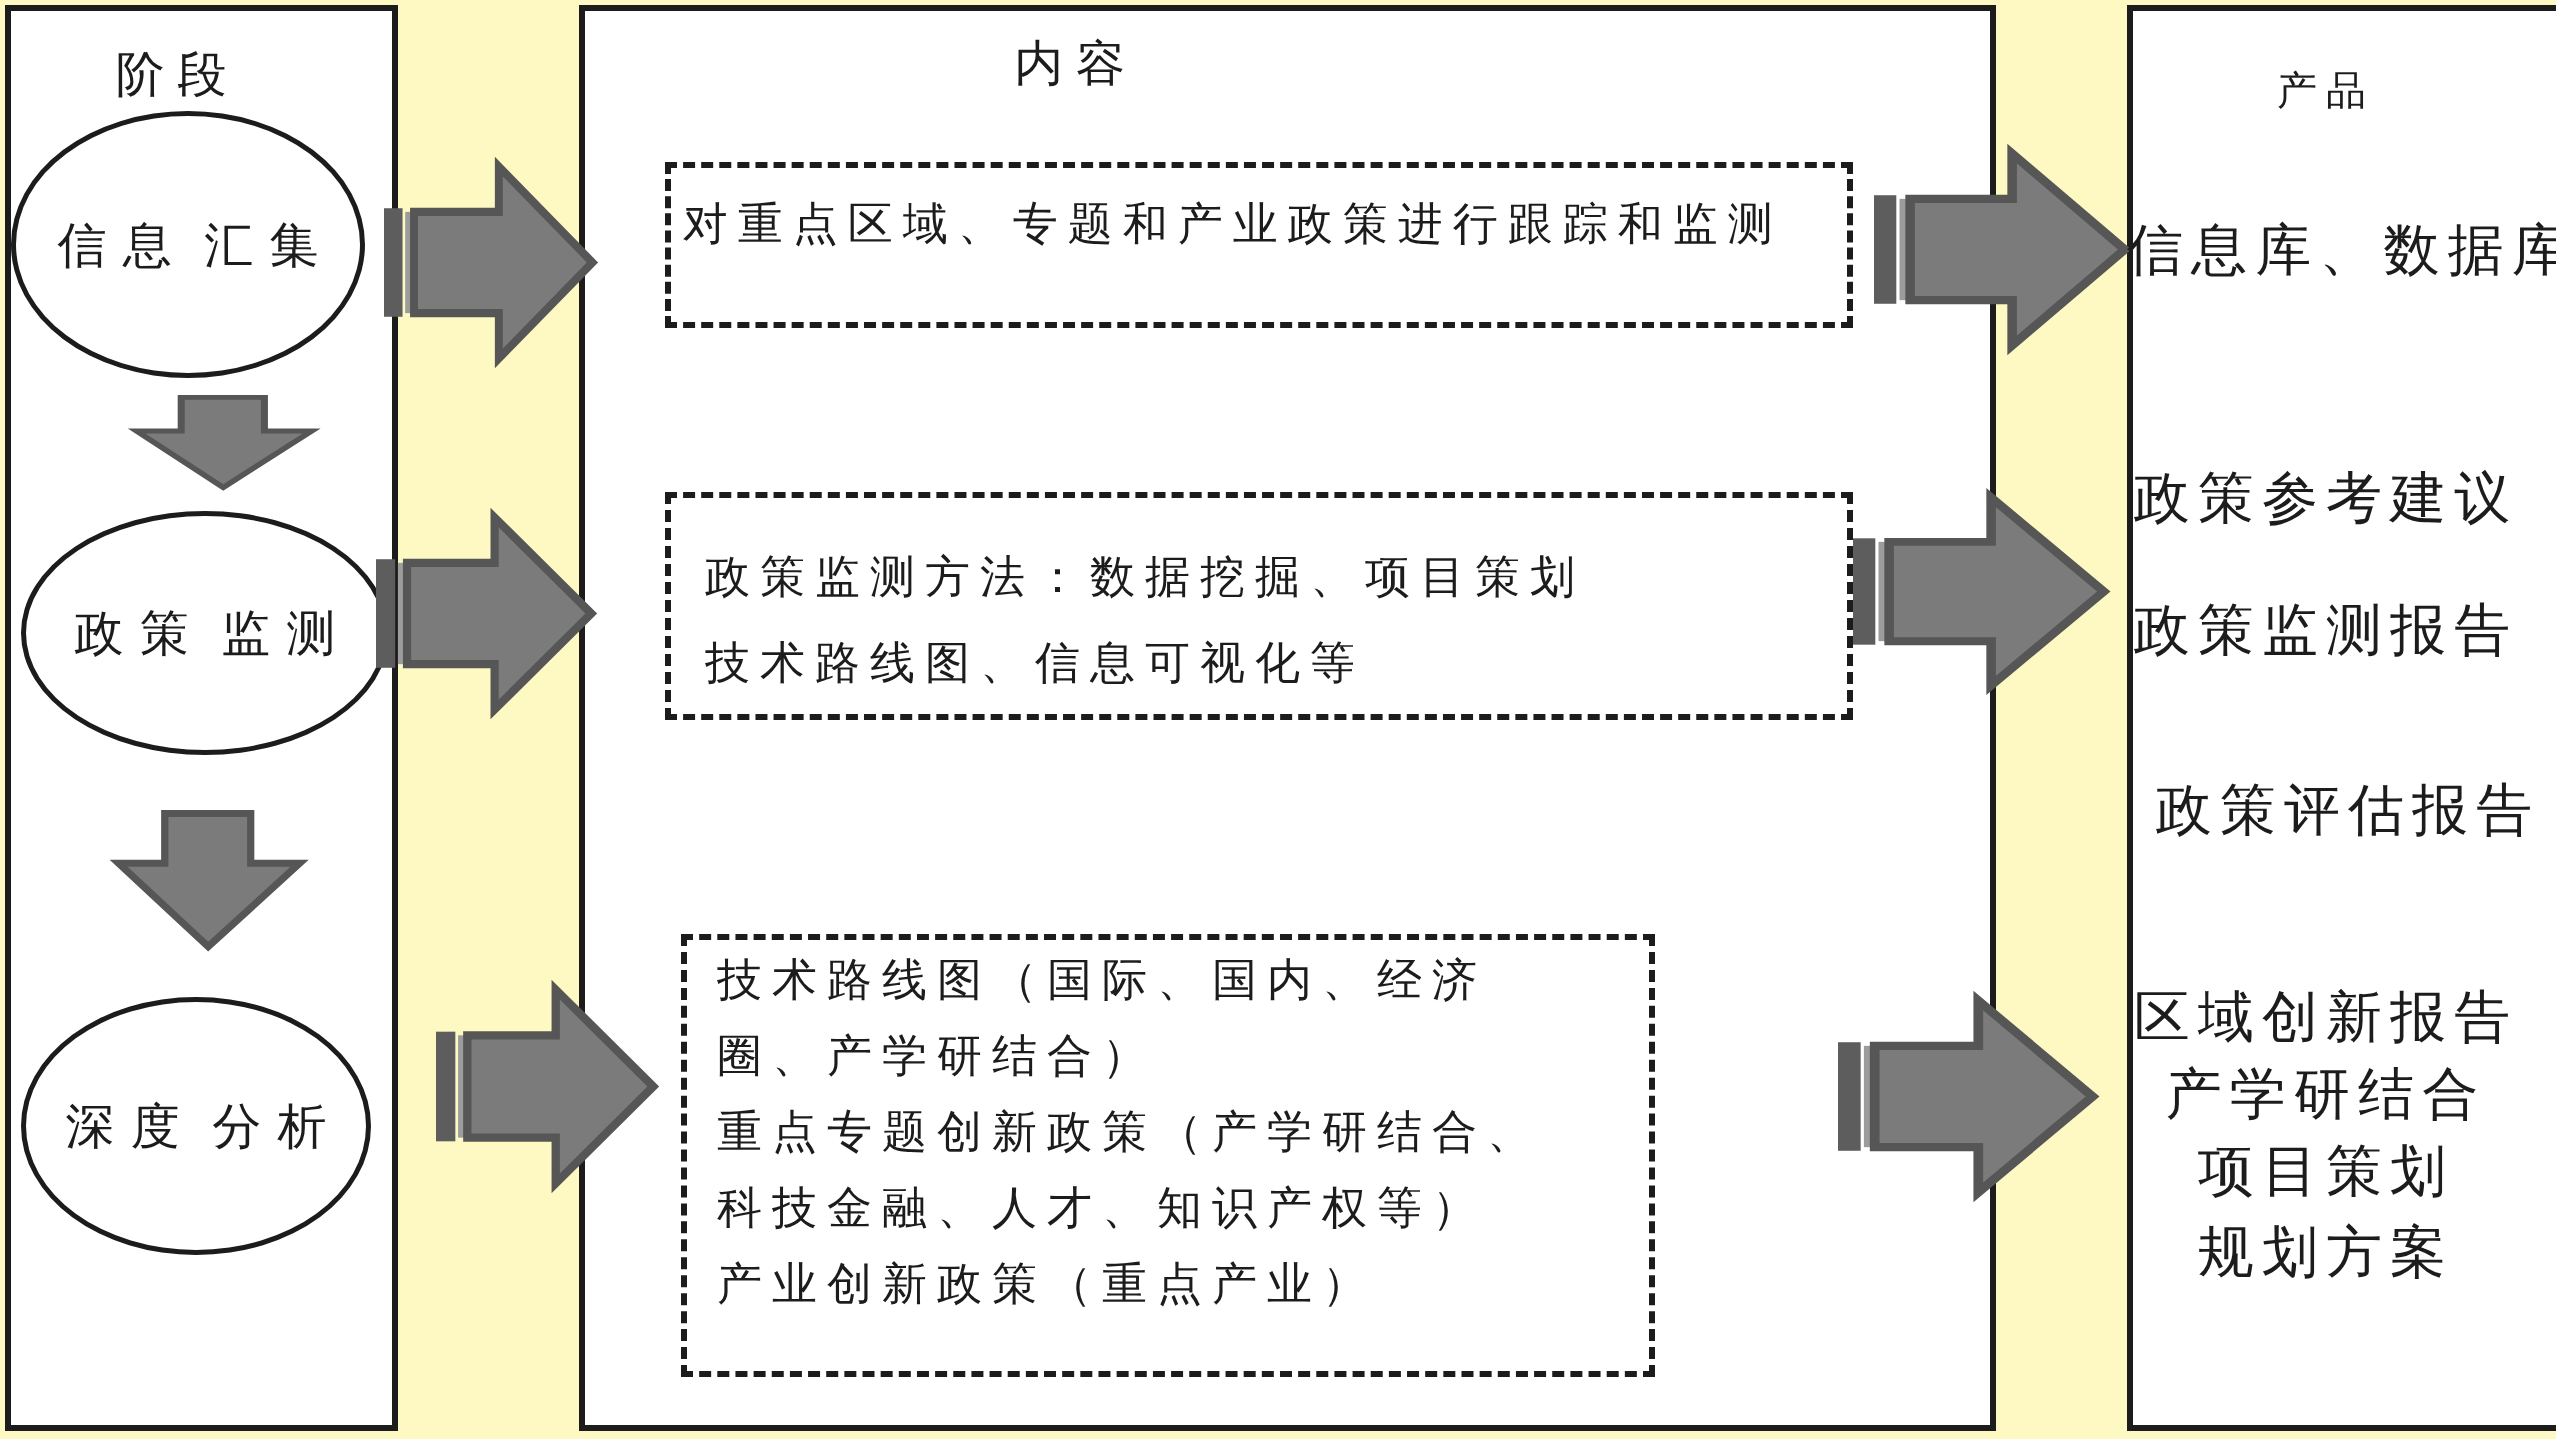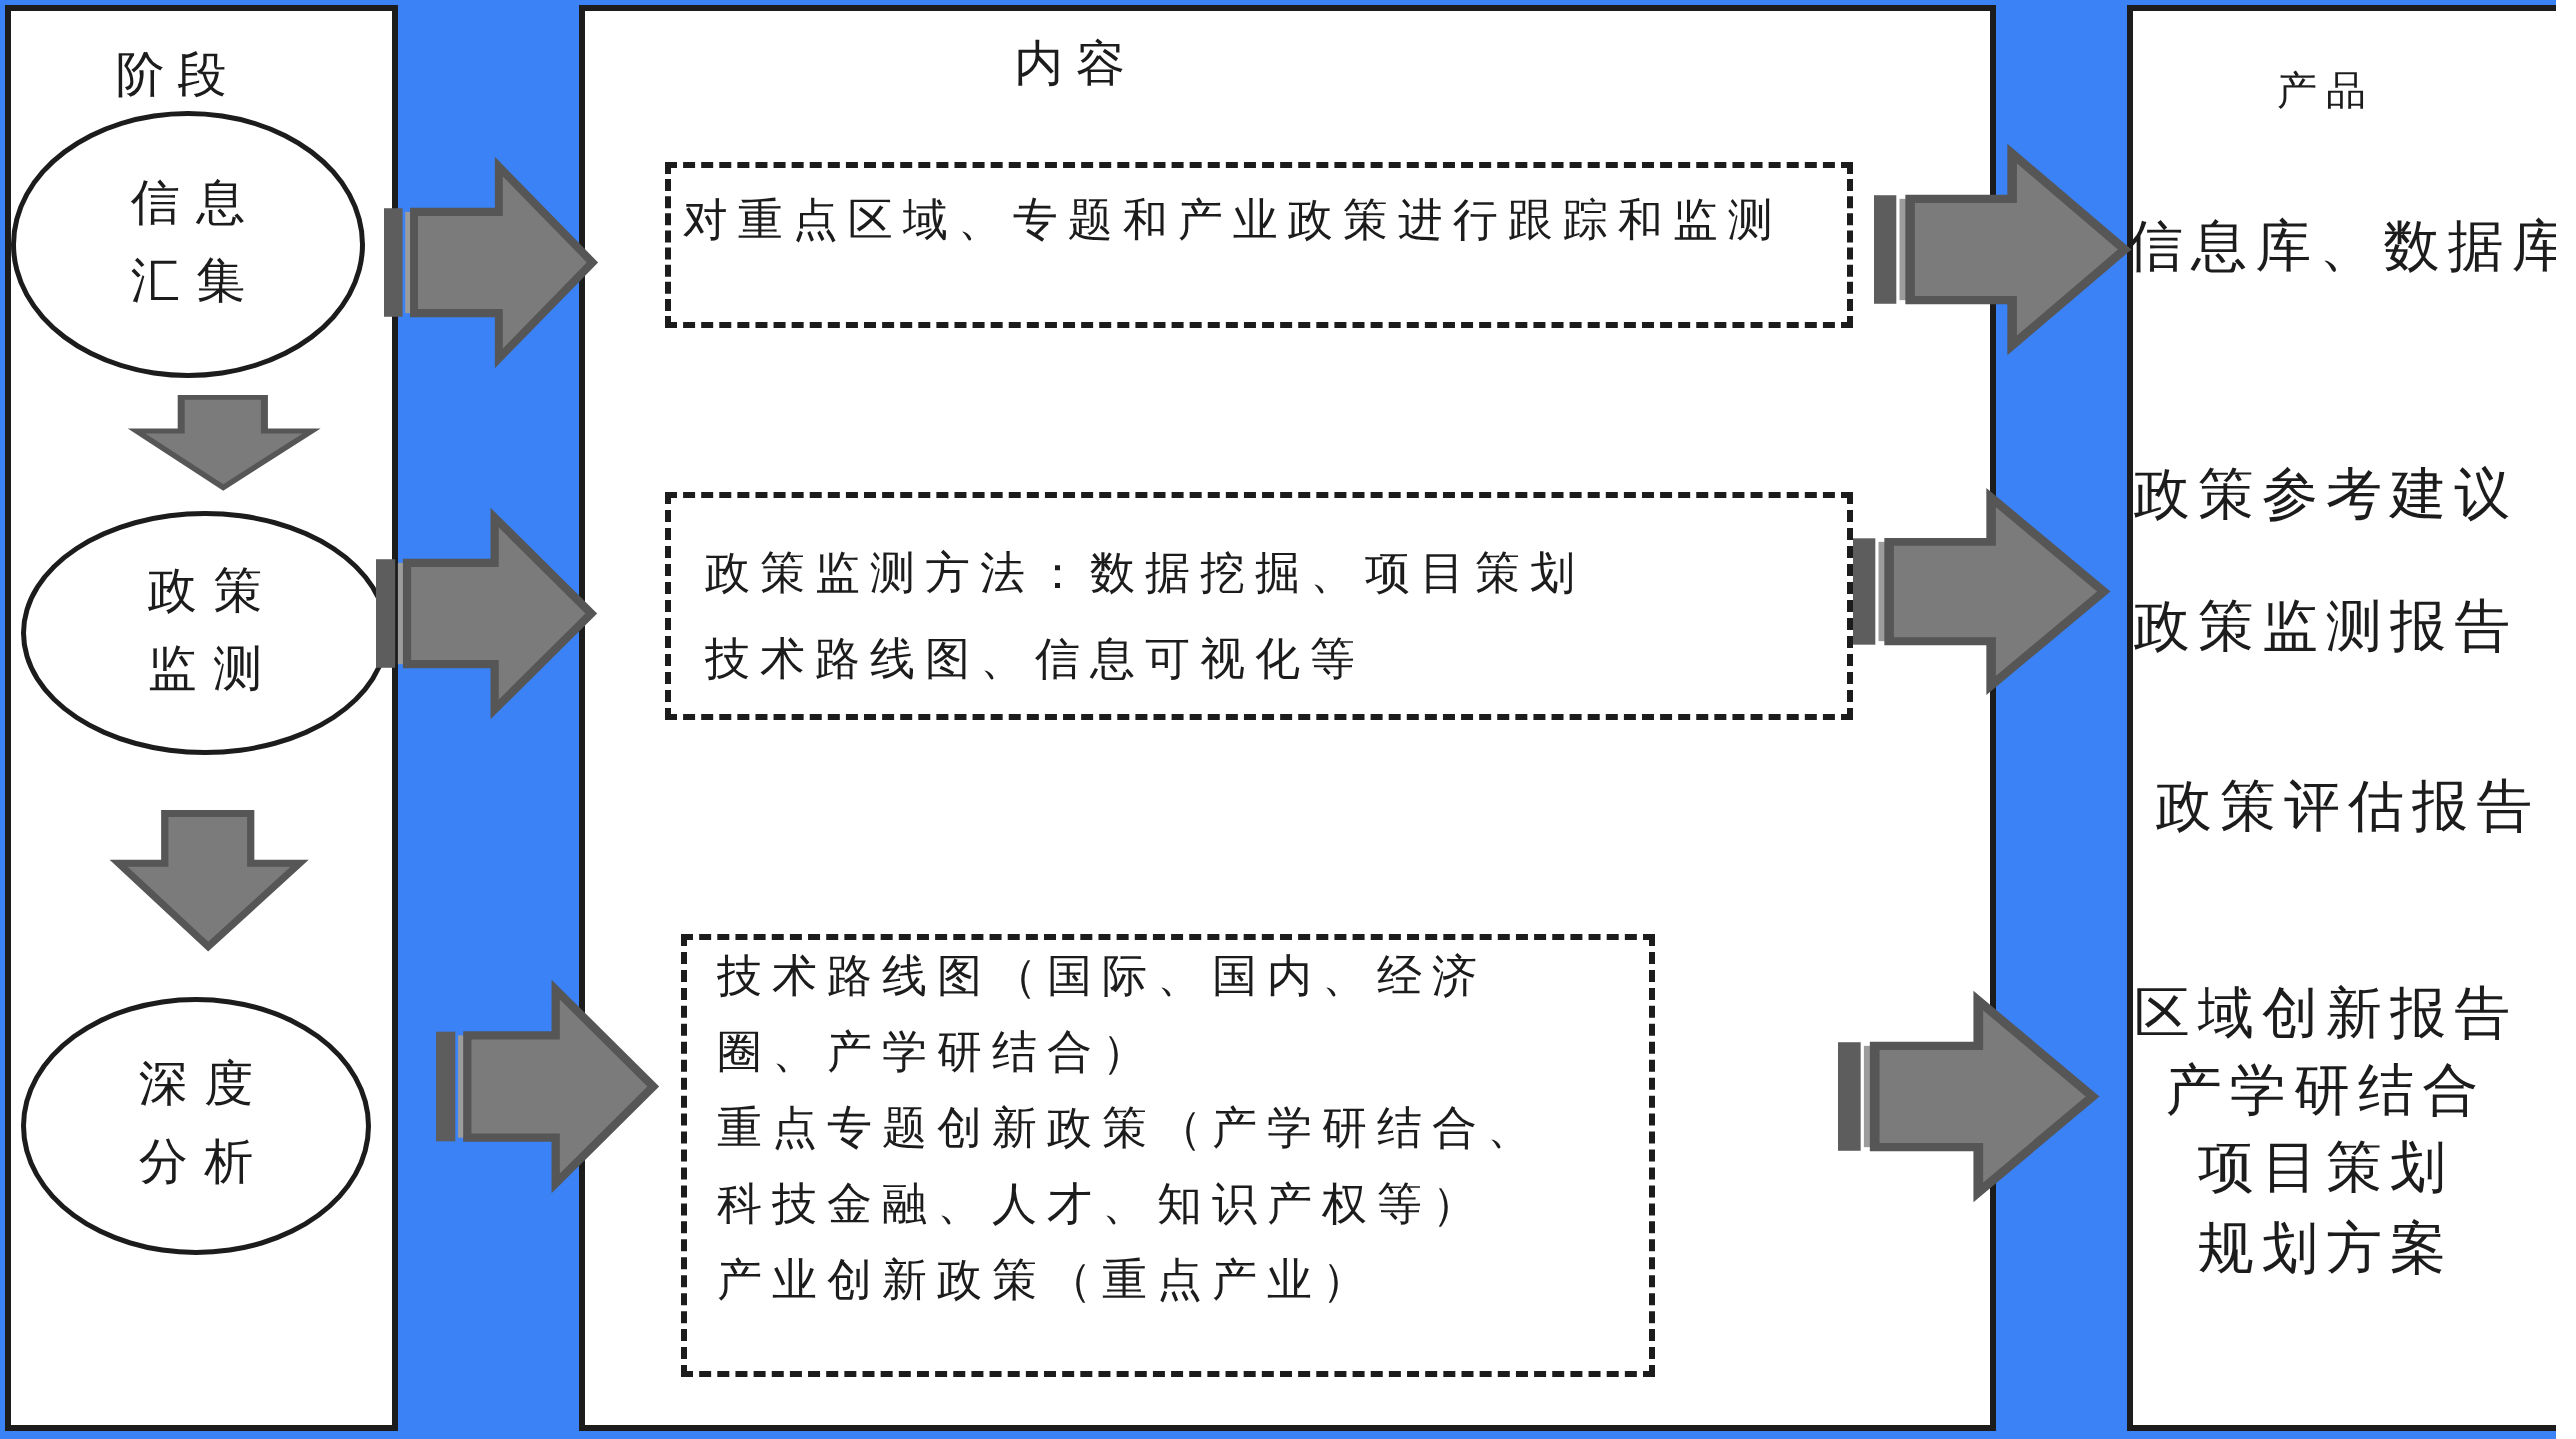--- a/index.html
+++ b/index.html
@@ -4,28 +4,28 @@
 <style>
   :root{
     --c-line:#1c1c1c;
     --c-arrow_fill:#7b7b7b;
     --c-arrow_stroke:#565656;
     --c-stripe_dark:#5d5d5d;
     --c-stripe_light:#9c9c9c;
   }
   html,body{margin:0;padding:0;background:#ffffff;}
   .canvas{
-    position:relative;width:2556px;height:1439px;background:#3b82f6;overflow:hidden;
-    font-family:Liberation Mono, monospace;color:var(--c-line);
+    position:relative;width:2556px;height:1439px;background:#fef9c3;overflow:hidden;
+    font-family:Liberation Sans, sans-serif;color:var(--c-line);
   }
   .panel{position:absolute;box-sizing:border-box;border:6.3px solid var(--c-line);background:#fff;}
   .hdr{position:absolute;text-align:center;font-size:49px;letter-spacing:12.7px;white-space:nowrap;}
   .ellipse{
     position:absolute;box-sizing:border-box;border:5.4px solid var(--c-line);border-radius:50%;
-    display:flex;flex-direction:column;align-items:center;justify-content:center;background:#fff;
+    display:flex;flex-direction:row;align-items:center;justify-content:center;background:#fff;
   }
   .eln{font-size:49px;letter-spacing:16.3px;line-height:78px;white-space:nowrap;text-indent:16.3px;}
   .dashedbox{position:absolute;box-sizing:border-box;border:6.3px dashed var(--c-line);}
   .btext{position:absolute;inset:0;box-sizing:border-box;}
   .bln{font-size:45px;letter-spacing:10px;white-space:nowrap;}
   .product{
     position:absolute;left:2127px;width:398px;text-align:center;font-size:56px;
     letter-spacing:8.1px;line-height:62px;white-space:nowrap;
   }
   svg.arrow{position:absolute;overflow:visible;}

